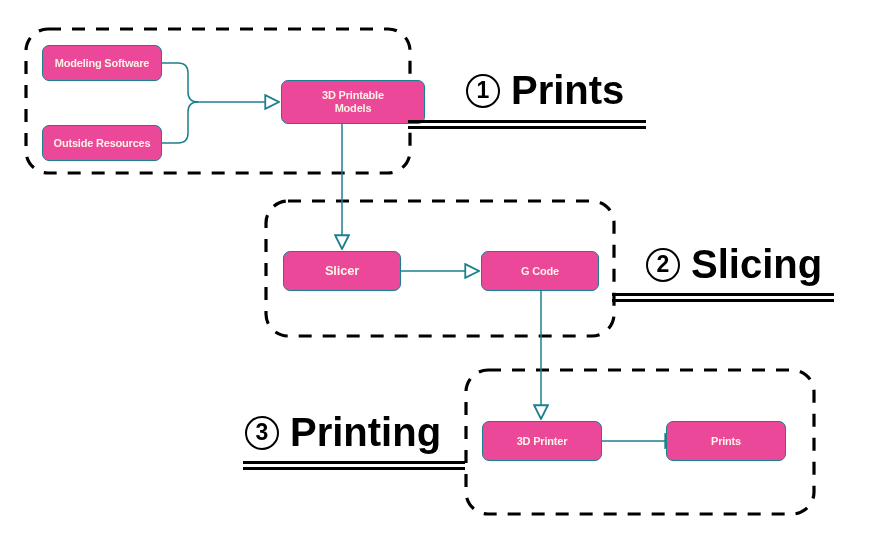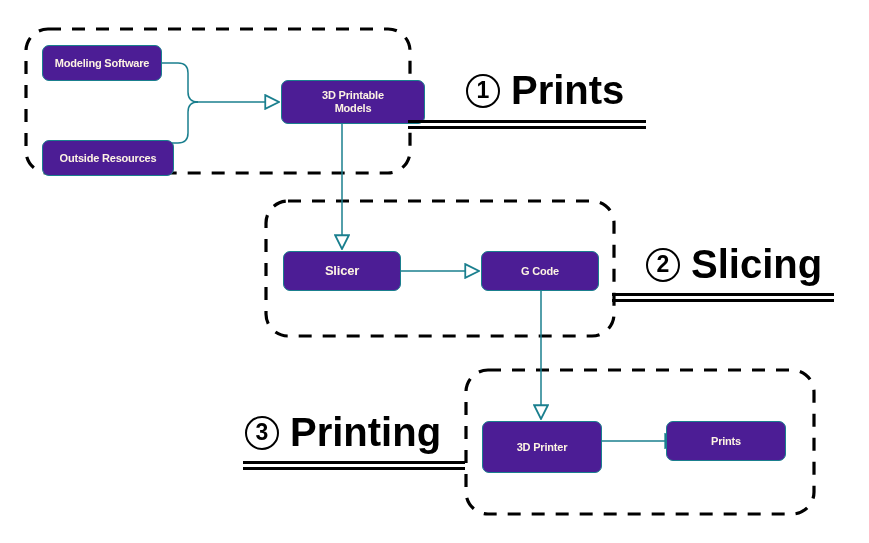--- a/index.html
+++ b/index.html
@@ -21,21 +21,21 @@
   #svg-layer {
     position: absolute;
     left: 0;
     top: 0;
     width: 869px;
     height: 543px;
   }
   .node {
     position: absolute;
     box-sizing: border-box;
-    background: #4c1d95;
+    background: #ec4899;
     border: 1.6px solid #1a7f8e;
     border-radius: 7px;
     color: #fdf3e3;
     font-family: "Liberation Sans", sans-serif;
     font-weight: bold;
     display: flex;
     align-items: center;
     justify-content: center;
     text-align: center;
     line-height: 1.15;
@@ -103,38 +103,38 @@
 
     <line x1="541" y1="291" x2="541" y2="419" stroke="#1a7f8e" stroke-width="1.5" marker-end="url(#arrowOpen)"></line>
 
     <line x1="602" y1="441" x2="679" y2="441" stroke="#1a7f8e" stroke-width="1.5" marker-end="url(#arrowOpen)"></line>
   </svg>
 
   <div class="node" style="left:42px; top:45px; width:120px; height:36px; font-size:11px;">
     <span class="node-label">Modeling Software</span>
   </div>
 
-  <div class="node" style="left:42px; top:125px; width:132px; height:36px; font-size:11px;margin-top:15px;">
+  <div class="node" style="left:42px; top:125px; width:120px; height:36px; font-size:11px;">
     <span class="node-label">Outside Resources</span>
   </div>
 
   <div class="node" style="left:281px; top:80px; width:144px; height:44px; font-size:11px;">
     <span class="node-label">3D Printable
 Models</span>
   </div>
 
   <div class="node" style="left:283px; top:251px; width:118px; height:40px; font-size:13px;">
     <span class="node-label">Slicer</span>
   </div>
 
   <div class="node" style="left:481px; top:251px; width:118px; height:40px; font-size:11px;text-align:right;">
     <span class="node-label">G Code</span>
   </div>
 
-  <div class="node" style="left:482px; top:421px; width:120px; height:52px; font-size:11px;">
+  <div class="node" style="left:482px; top:421px; width:120px; height:40px; font-size:11px;">
     <span class="node-label">3D Printer</span>
   </div>
 
   <div class="node" style="left:666px; top:421px; width:120px; height:40px; font-size:11px;">
     <span class="node-label">Prints</span>
   </div>
 
   <div class="stage-label" style="left:466px; top:68px; font-size:40px;">
     <span class="stage-num" style="width:34px; height:34px; font-size:23px;">1</span>
     <span>Prints</span>

